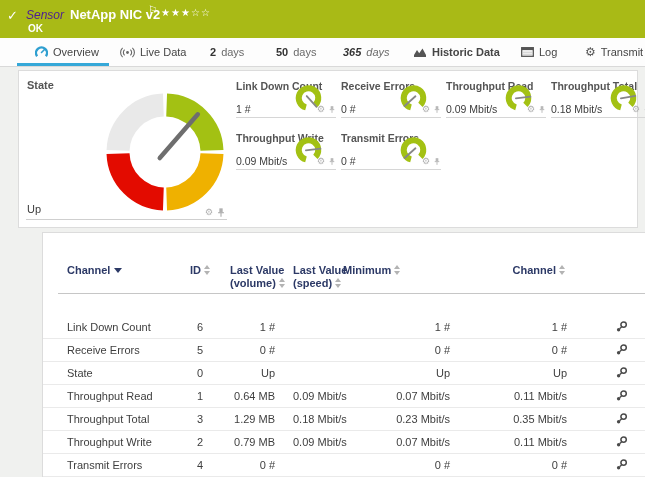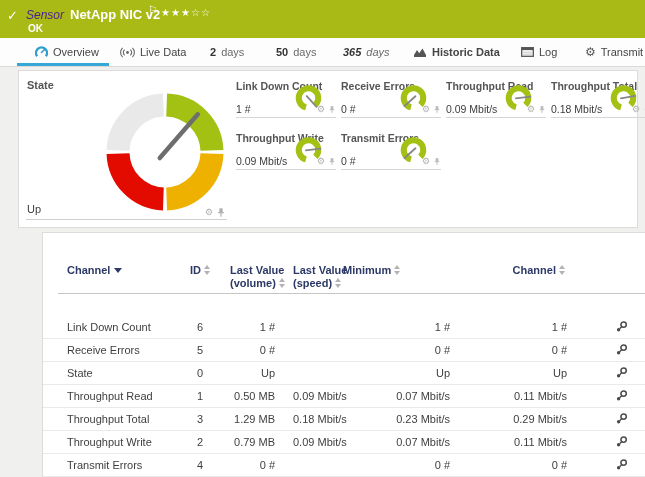--- a/index.html
+++ b/index.html
@@ -322,37 +322,37 @@
       <span class="td td-max">Up</span>
       <span class="td td-wrench"><svg width="13" height="13" viewBox="0 0 13 13">
             <circle cx="8.6" cy="4.6" r="2.7" fill="none" stroke="#4a4a4a" stroke-width="1.5"></circle>
             <circle cx="3.6" cy="9.8" r="1.7" fill="#4a4a4a"></circle>
             <line x1="4.6" y1="8.8" x2="6.7" y2="6.7" stroke="#4a4a4a" stroke-width="1.3"></line>
           </svg></span>
     </div>
     <div class="trow" style="top:152px;">
       <span class="td td-channel">Throughput Read</span>
       <span class="td td-id">1</span>
-      <span class="td td-vol">0.50 MB</span>
+      <span class="td td-vol">0.64 MB</span>
       <span class="td td-speed">0.09 Mbit/s</span>
       <span class="td td-min">0.07 Mbit/s</span>
       <span class="td td-max">0.11 Mbit/s</span>
       <span class="td td-wrench"><svg width="13" height="13" viewBox="0 0 13 13">
             <circle cx="8.6" cy="4.6" r="2.7" fill="none" stroke="#4a4a4a" stroke-width="1.5"></circle>
             <circle cx="3.6" cy="9.8" r="1.7" fill="#4a4a4a"></circle>
             <line x1="4.6" y1="8.8" x2="6.7" y2="6.7" stroke="#4a4a4a" stroke-width="1.3"></line>
           </svg></span>
     </div>
     <div class="trow" style="top:175px;">
       <span class="td td-channel">Throughput Total</span>
       <span class="td td-id">3</span>
       <span class="td td-vol">1.29 MB</span>
       <span class="td td-speed">0.18 Mbit/s</span>
       <span class="td td-min">0.23 Mbit/s</span>
-      <span class="td td-max">0.29 Mbit/s</span>
+      <span class="td td-max">0.35 Mbit/s</span>
       <span class="td td-wrench"><svg width="13" height="13" viewBox="0 0 13 13">
             <circle cx="8.6" cy="4.6" r="2.7" fill="none" stroke="#4a4a4a" stroke-width="1.5"></circle>
             <circle cx="3.6" cy="9.8" r="1.7" fill="#4a4a4a"></circle>
             <line x1="4.6" y1="8.8" x2="6.7" y2="6.7" stroke="#4a4a4a" stroke-width="1.3"></line>
           </svg></span>
     </div>
     <div class="trow" style="top:198px;">
       <span class="td td-channel">Throughput Write</span>
       <span class="td td-id">2</span>
       <span class="td td-vol">0.79 MB</span>

